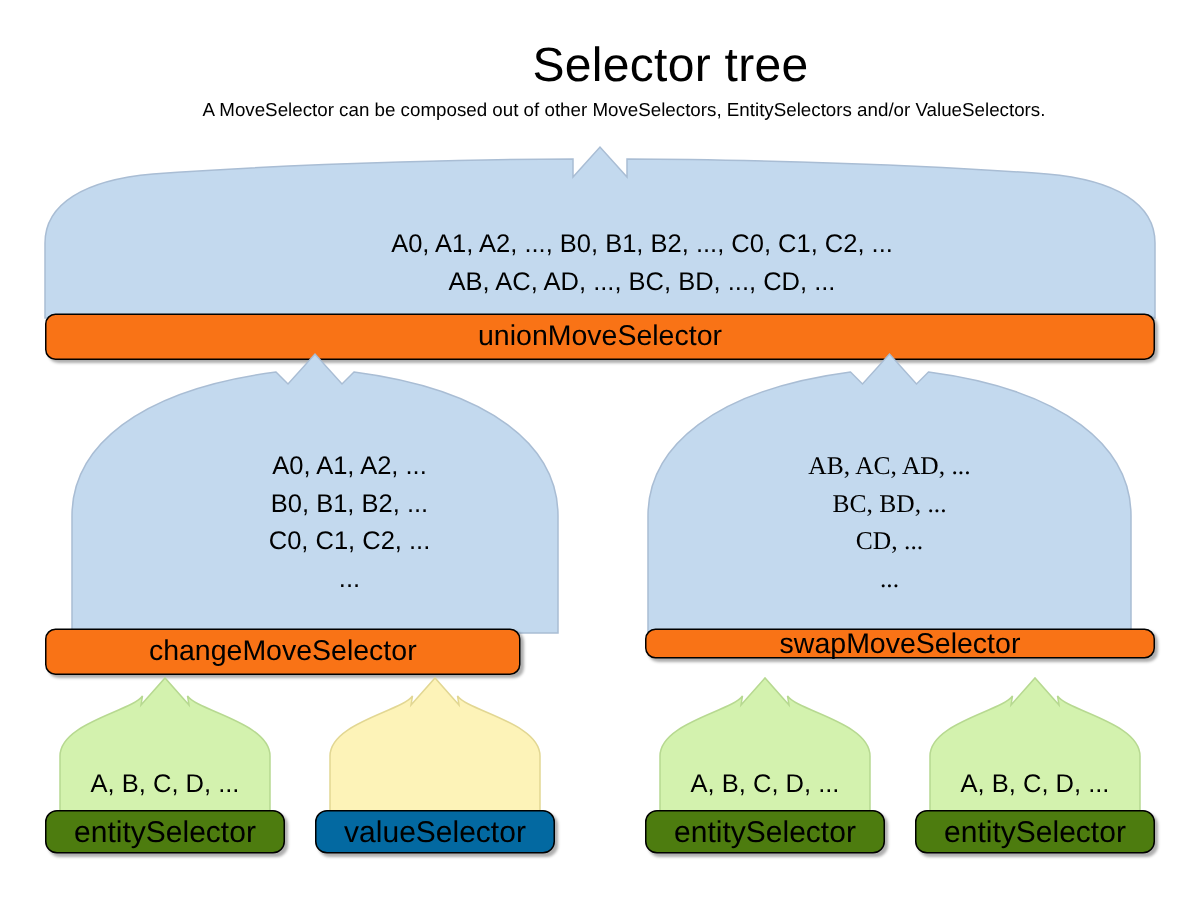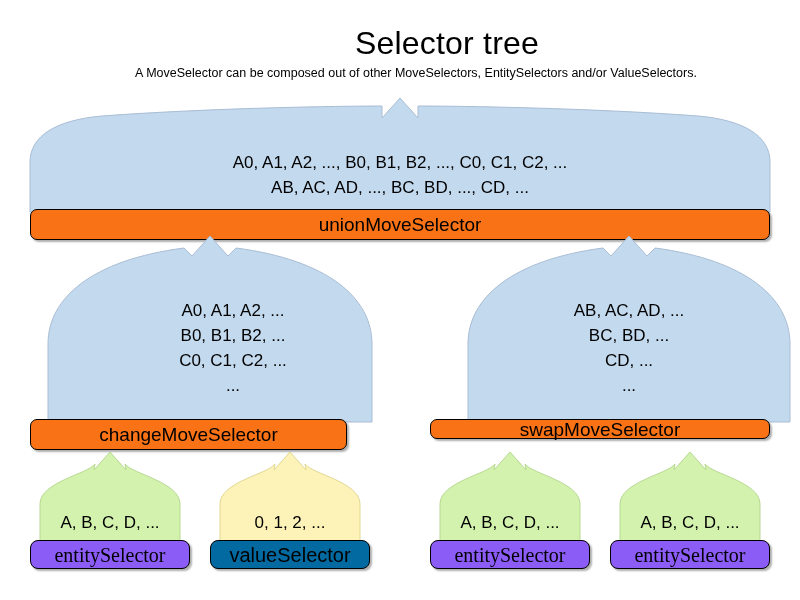--- a/index.html
+++ b/index.html
@@ -70,42 +70,42 @@
     border: 1.6px solid #000000;
     border-radius: 7px;
     display: flex;
     align-items: center;
     justify-content: center;
     font-size: 19px;
     line-height: 1;
     box-shadow: 2px 2px 2px rgba(0,0,0,0.32);
   }
   .label-bar.blue   { background: #f97316; }
-  .label-bar.green  { background: #8b5cf6; font-family: Liberation Serif, serif; }
+  .label-bar.green  { background: #4d7c0f; }
   .label-bar.yellow { background: #0369a1; }
   .label-bar.leaf   { font-size: 20px; border-radius: 8px; }
 </style>
 </head>
 <body>
 
 <div id="diagram-title">Selector tree</div>
 <div id="diagram-subtitle">A MoveSelector can be composed out of other MoveSelectors, EntitySelectors and/or ValueSelectors.</div>
 
 <div class="node" style="left:30px; top:98px; width:740px; height:114px;">
   <svg class="node-shape" viewBox="0 0 740 114" preserveAspectRatio="none">
     <path d="M 0 114
              L 0 64
              C 0 38 26 22 72 18
              C 180 10 310 8 352 8
              L 352 20 L 370 0 L 388 20 L 388 8
              C 430 8 560 10 668 18
              C 714 22 740 38 740 64
              L 740 114 Z" fill="#c3d9ee" stroke="#a9bdd4" stroke-width="1"></path>
   </svg>
-  <div class="node-text" style="top:52px;">A0, A1, A2, ..., B0, B1, B2, ..., C0, C1, C2, ...
+  <div class="node-text" style="top:52px;padding-left:28px;">A0, A1, A2, ..., B0, B1, B2, ..., C0, C1, C2, ...
 AB, AC, AD, ..., BC, BD, ..., CD, ...</div>
 </div>
 <div class="label-bar blue" style="left:30px; top:209px; width:740px; height:31px;">
   <span>unionMoveSelector</span>
 </div>
 
 <div class="node" style="left:48px; top:236px; width:324px; height:186px;">
   <svg class="node-shape" viewBox="0 0 324 186" preserveAspectRatio="none">
     <path d="M 0 186
              L 0 108
@@ -116,21 +116,21 @@
   </svg>
   <div class="node-text" style="top:62px;padding-left:23px;">A0, A1, A2, ...
 B0, B1, B2, ...
 C0, C1, C2, ...
 ...</div>
 </div>
 <div class="label-bar blue" style="left:30px; top:419px; width:317px; height:31px;">
   <span>changeMoveSelector</span>
 </div>
 
-<div class="node" style="left:468px; top:236px; width:322px; height:186px;">
+<div class="node" style="left:432px; top:236px; width:322px; height:186px;font-family:Liberation Serif, serif;">
   <svg class="node-shape" viewBox="0 0 322 186" preserveAspectRatio="none">
     <path d="M 0 186
              L 0 108
              C 0 62 44 24 135 12
              L 143 20 L 161 0 L 179 20 L 187 12
              C 278 24 322 62 322 108
              L 322 186 Z" fill="#c3d9ee" stroke="#a9bdd4" stroke-width="1"></path>
   </svg>
   <div class="node-text" style="top:62px;">AB, AC, AD, ...
 BC, BD, ...
@@ -158,21 +158,20 @@
 
 <div class="node" style="left:220px; top:452px; width:140px; height:92px;">
   <svg class="node-shape" viewBox="0 0 140 92" preserveAspectRatio="none">
     <path d="M 0 92
              L 0 52
              C 0 30 48 22 55 12
              L 54 18 L 70 0 L 86 18 L 85 12
              C 92 22 140 30 140 52
              L 140 92 Z" fill="#fdf3b8" stroke="#e2d793" stroke-width="1"></path>
   </svg>
-  <div class="node-text" style="top:58px;">0, 1, 2, ...</div>
 </div>
 <div class="label-bar yellow leaf" style="left:210px; top:540px; width:160px; height:29px;">
   <span>valueSelector</span>
 </div>
 
 <div class="node" style="left:440px; top:452px; width:140px; height:92px;">
   <svg class="node-shape" viewBox="0 0 140 92" preserveAspectRatio="none">
     <path d="M 0 92
              L 0 52
              C 0 30 48 22 55 12

